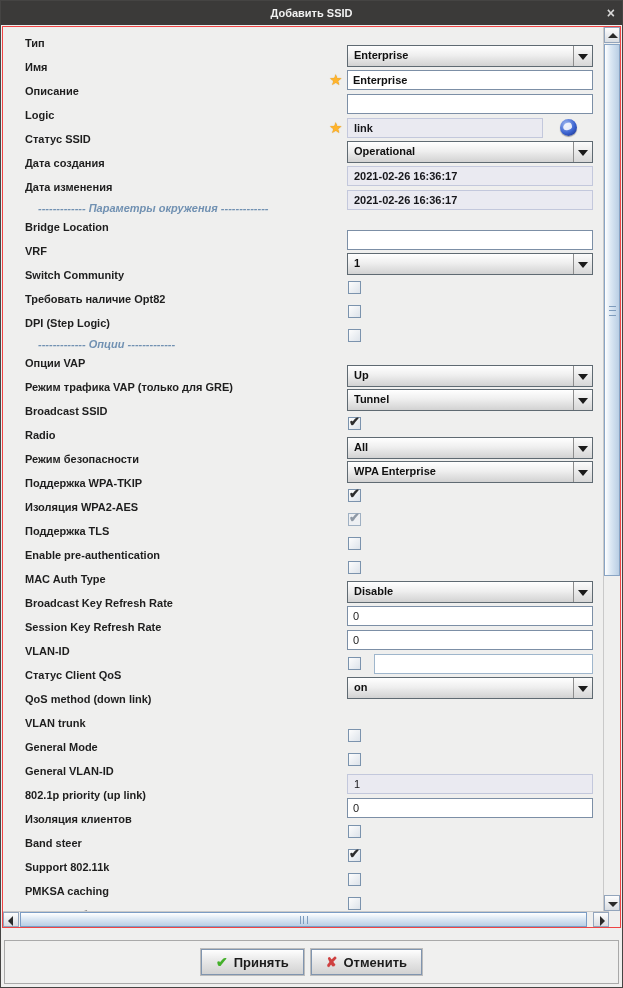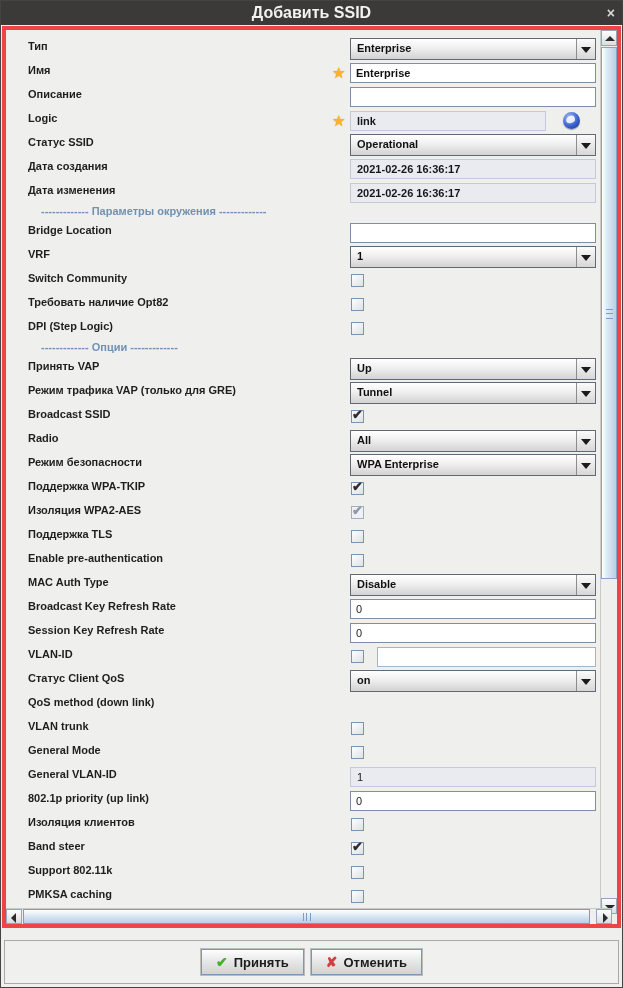--- a/index.html
+++ b/index.html
@@ -1,27 +1,27 @@
 <!DOCTYPE html>
 <html><head>
 <meta charset="utf-8">
 <style>
   html,body{margin:0;padding:0;}
   body{width:623px;height:988px;font-family:"Liberation Sans",sans-serif;background:#e8e8e7;}
   .dialog{position:relative;width:621px;height:986px;background:#efefee;border:1px solid #454443;overflow:hidden;}
   .titlebar{position:absolute;left:0;top:0;width:100%;height:24px;background:#3b3a39;display:flex;align-items:center;justify-content:center;}
-  .titlebar .title{color:#f2f2f2;font-size:16px;font-weight:bold;}
+  .titlebar .title{color:#f2f2f2;font-size:11px;font-weight:bold;}
   .titlebar .close{position:absolute;right:7px;top:2px;color:#d8d8d8;font-size:14px;font-weight:bold;cursor:pointer;line-height:20px;}
-  .content-frame{position:absolute;left:1px;top:25px;width:619px;height:902px;border:4px solid #ef4444;box-sizing:border-box;background:#efefee;}
+  .content-frame{position:absolute;left:1px;top:25px;width:619px;height:902px;border:1px solid #ef4444;box-sizing:border-box;background:#efefee;}
   .form-area{position:absolute;left:0;top:0;width:601px;height:884px;overflow:hidden;padding-top:6px;box-sizing:border-box;}
   .row{position:relative;height:24px;}
   .row.sep{height:16px;}
   .row .lbl{position:absolute;left:22px;top:4px;font-size:11px;font-weight:bold;color:#1e1e1e;white-space:nowrap;}
-  .row.sep .lbl{left:35px;top:1px;color:#7191b2;}
-  .fieldcol{position:absolute;left:344px;top:2px;width:246px;height:24px;}
+  .row.sep .lbl{left:35px;top:1px;color:#7191b2;font-style:italic;}
+  .fieldcol{position:absolute;left:344px;top:12px;width:246px;height:24px;}
   
   .combo{position:absolute;left:0;top:0;width:246px;height:22px;box-sizing:border-box;border:1px solid #5f6a72;background:linear-gradient(#ffffff,#efefef 45%,#d2d2d2);cursor:pointer;}
   .combo .val{position:absolute;left:6px;top:3px;font-size:11px;font-weight:bold;color:#101010;}
   .combo .arrowbox{position:absolute;right:0;top:0;width:18px;height:100%;border-left:1px solid #8d8d8d;background:linear-gradient(#fbfbfb,#d7d7d7);}
   .combo .arrowbox:after{content:"";position:absolute;left:4px;top:8px;border-left:5px solid transparent;border-right:5px solid transparent;border-top:6px solid #1a1a1a;}
   
   .tinput{position:absolute;left:0;top:1px;width:246px;height:20px;box-sizing:border-box;border:1px solid #7c8fa6;background:#ffffff;font-family:"Liberation Sans",sans-serif;font-size:11px;color:#222;padding:0 5px;outline:none;}
   .tinput.boldval{font-weight:bold;color:#101010;}
   
   .rofield{position:absolute;left:0;top:1px;width:246px;height:20px;box-sizing:border-box;border:1px solid #c3c8dc;background:#eaeaf1;font-size:11px;color:#16161a;line-height:18px;padding:0 6px;}
@@ -155,21 +155,21 @@
         <div class="row">
           <span class="lbl">DPI (Step Logic)</span>
           <div class="fieldcol">
             <span class="cbx"></span>
           </div>
         </div>
         <div class="row sep">
           <span class="lbl">------------- Опции -------------</span>
         </div>
         <div class="row">
-          <span class="lbl">Принять VAP</span>
+          <span class="lbl">Опции VAP</span>
           <div class="fieldcol">
             <div class="combo">
               <span class="val">Up</span>
               <span class="arrowbox"></span>
             </div>
           </div>
         </div>
         <div class="row">
           <span class="lbl">Режим трафика VAP (только для GRE)</span>
           <div class="fieldcol">

